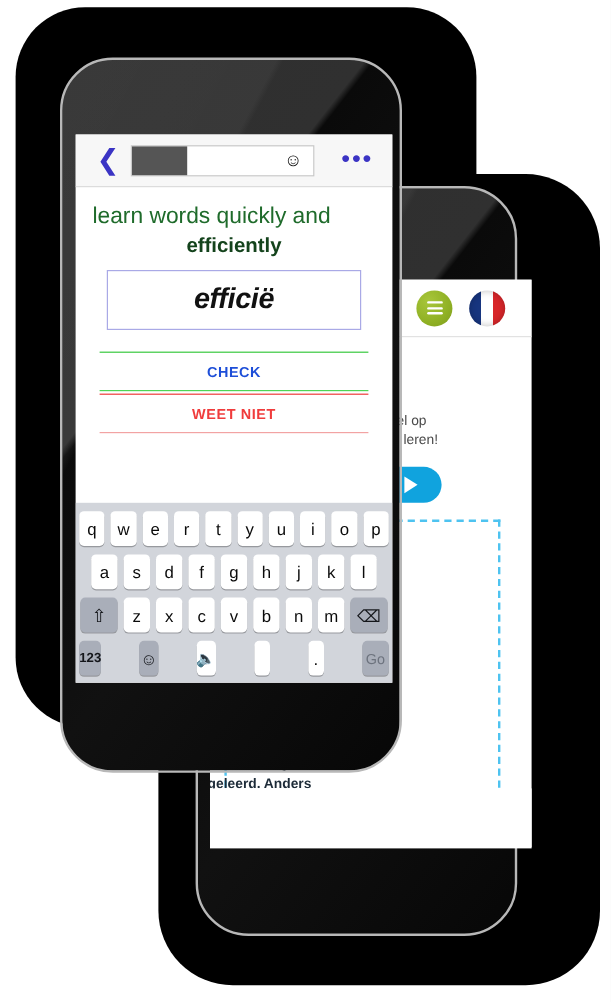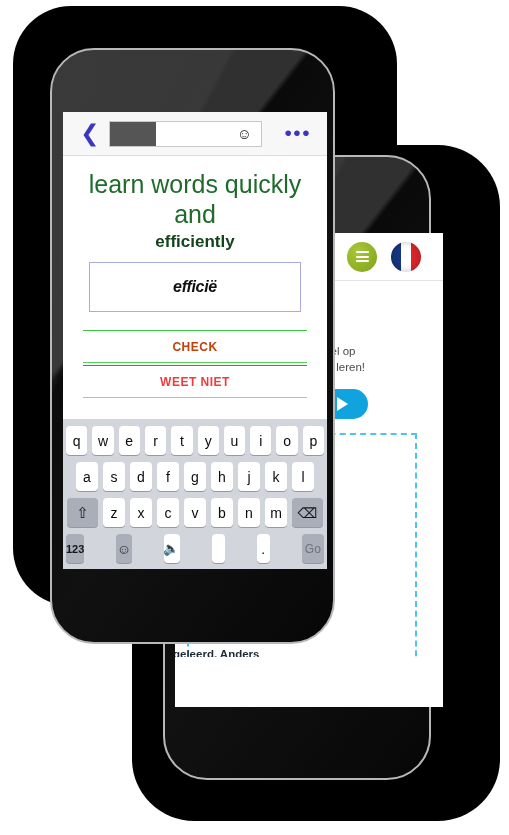--- a/index.html
+++ b/index.html
@@ -201,23 +201,23 @@
     padding-right: 2px;
     user-select: none;
   }
 
   .fr-content {
     flex: 1 1 auto;
     padding: 14px 14px 0 14px;
     box-sizing: border-box;
   }
   .fr-en1 {
-    text-align: center;
+    text-align: left;
     color: #1f6b2b;
-    font-size: 25px;
+    font-size: 19px;
     line-height: 1.18;
   }
   .fr-en2 {
     text-align: center;
     color: #14431c;
     font-size: 17px;
     font-weight: bold;
     margin-top: 3px;
   }
   .fr-nl {
@@ -230,40 +230,40 @@
   .fr-input {
     margin: 10px 12px 0 12px;
     height: 50px;
     border: 1px solid #a9a9e6;
     display: flex;
     align-items: center;
     justify-content: center;
     box-sizing: border-box;
   }
   .fr-input span {
-    font-size: 16px;
+    font-size: 24px;
     font-weight: bold;
     font-style: italic;
     color: #111111;
     letter-spacing: -0.3px;
   }
 
   .fr-actions { margin-top: 18px; }
   .rule { height: 0; border-top: 1.4px solid #39c93f; margin: 0 6px; }
   .rule.green-soft { border-top-color: #4fd455; }
   .rule.red { border-top-color: #ee3b3b; }
   .rule.red-soft { border-top-color: #f2a3a3; }
   .act-label {
     text-align: center;
     font-size: 12px;
     font-weight: bold;
     letter-spacing: 0.5px;
     padding: 9px 0 8px 0;
   }
-  .act-check { color: #c2410c; }
+  .act-check { color: #1d4ed8; }
   .act-dunno { color: #f03c3c; }
 
   
   .kbd {
     flex: 0 0 auto;
     background: #d2d5db;
     padding: 7px 3px 6px 3px;
     box-sizing: border-box;
     user-select: none;
   }

